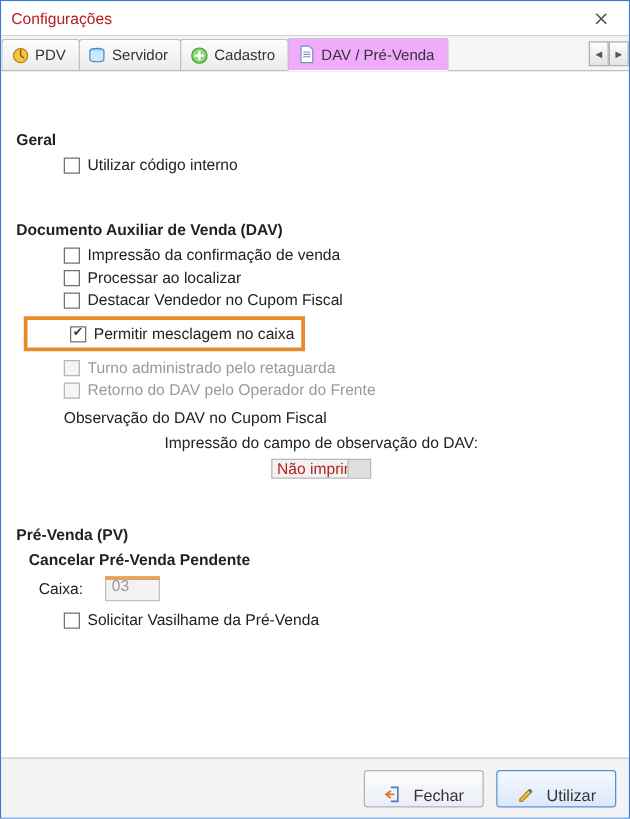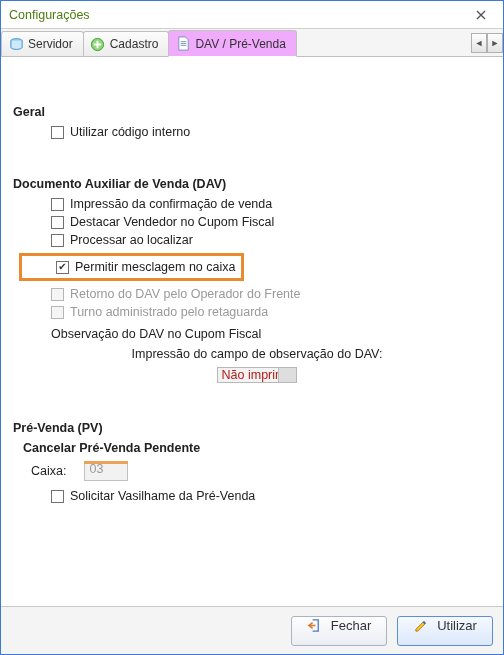--- a/index.html
+++ b/index.html
@@ -8,21 +8,21 @@
     width: 504px; height: 655px;
     border: 1px solid #3a7bd5;
     display: flex; flex-direction: column;
     background: #f0f0f0;
   }
   .titlebar {
     height: 28px; background: #fff;
     border-bottom: 1px solid #d0d0d0;
     display: flex; align-items: center;
     padding: 0 2px 0 8px;
-    font-size: 12.5px; color: #4d7c0f;
+    font-size: 12.5px; color: #b91c1c;
   }
   .titlebar-title { flex: 1; }
   .titlebar-close {
     width: 40px; height: 24px;
     display: flex; align-items: center; justify-content: center;
     font-size: 14px; color: #555;
     cursor: pointer;
   }
 
   .tabstrip {
@@ -145,21 +145,21 @@
     border-top: 1px solid #c8c8c8;
     background: #f4f4f4;
     display: flex; align-items: center; justify-content: flex-end;
     gap: 10px; padding: 0 10px;
   }
   .btn {
     min-width: 96px; height: 30px;
     border: 1px solid #aab3bf;
     border-radius: 3px;
     background: linear-gradient(#fdfdfd,#eaeef4);
-    display: flex; align-items: flex-start; justify-content: center;
+    display: flex; align-items: flex-end; justify-content: center;
     gap: 8px; font-size: 13px; color: #333;
     cursor: pointer;
   }
   .btn.primary {
     border-color: #5a8fd6;
     background: linear-gradient(#f5f9ff,#dbe8fa);
   }
   .btn-icon { width: 16px; height: 16px; display: inline-flex; align-items: center; justify-content: center; }
 </style>
 </head>
@@ -173,20 +173,29 @@
       <svg width="10" height="10" viewBox="0 0 10 10">
           <path d="M1 1 L9 9 M9 1 L1 9" stroke="#555" stroke-width="1.4"></path>
         </svg>
     </div>
   </div>
 
   <div class="tabstrip">
     <div class="tab">
       <span class="tab-icon">
         <svg width="15" height="15" viewBox="0 0 16 16">
+            <circle cx="8" cy="8" r="6" fill="#f4c542" stroke="#b77b00"></circle>
+            <path d="M8 3v5l3 2" stroke="#8a5a00" stroke-width="1.2" fill="none"></path>
+          </svg>
+      </span>
+      <span>PDV</span>
+    </div>
+    <div class="tab">
+      <span class="tab-icon">
+        <svg width="15" height="15" viewBox="0 0 16 16">
             <ellipse cx="8" cy="4" rx="6" ry="2.2" fill="#9ed2f7" stroke="#3b8bc9"></ellipse>
             <path d="M2 4v7c0 1.2 2.7 2.2 6 2.2s6-1 6-2.2V4" fill="#cde9fb" stroke="#3b8bc9"></path>
           </svg>
       </span>
       <span>Servidor</span>
     </div>
     <div class="tab">
       <span class="tab-icon">
         <svg width="15" height="15" viewBox="0 0 16 16">
             <circle cx="8" cy="8" r="6.5" fill="#8fd67a" stroke="#3a9a2e"></circle>
@@ -222,41 +231,41 @@
 
     <div class="group">
       <div class="group-title">Documento Auxiliar de Venda (DAV)</div>
 
       <label class="check-row">
         <span class="chk"></span>
         <span>Impressão da confirmação de venda</span>
       </label>
       <label class="check-row">
         <span class="chk"></span>
+        <span>Processar ao localizar</span>
+      </label>
+      <label class="check-row">
+        <span class="chk"></span>
         <span>Destacar Vendedor no Cupom Fiscal</span>
-      </label>
-      <label class="check-row">
-        <span class="chk"></span>
-        <span>Processar ao localizar</span>
       </label>
 
       <div class="highlight">
         <label class="check-row" style="margin:0">
           <span class="chk checked"></span>
           <span>Permitir mesclagem no caixa</span>
         </label>
       </div>
 
       <label class="check-row disabled">
         <span class="chk"></span>
+        <span>Turno administrado pelo retaguarda</span>
+      </label>
+      <label class="check-row disabled">
+        <span class="chk"></span>
         <span>Retorno do DAV pelo Operador do Frente</span>
-      </label>
-      <label class="check-row disabled">
-        <span class="chk"></span>
-        <span>Turno administrado pelo retaguarda</span>
       </label>
 
       <div class="check-row" style="margin-top:8px">
         <span>Observação do DAV no Cupom Fiscal</span>
       </div>
 
       <div class="row-inline">
         <span>Impressão do campo de observação do DAV:</span>
         <div class="select-box">
           <span>Não imprimir</span>

